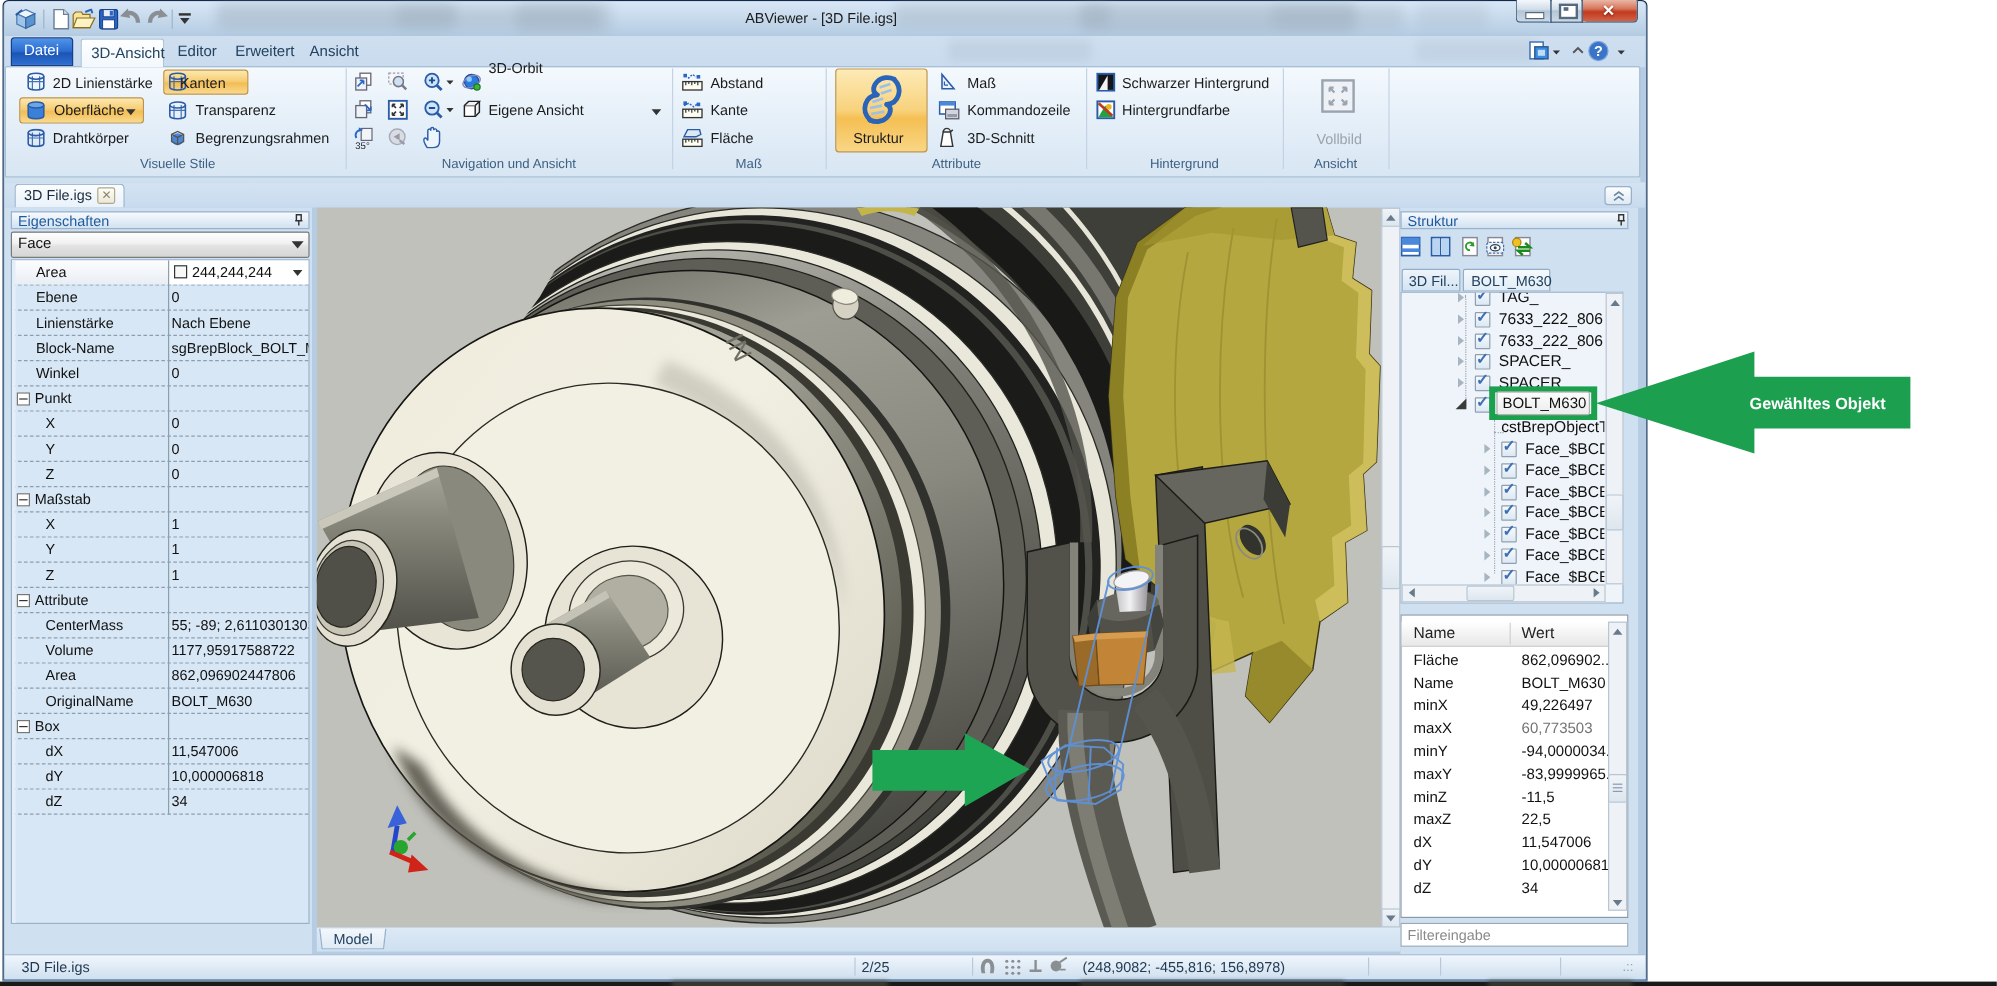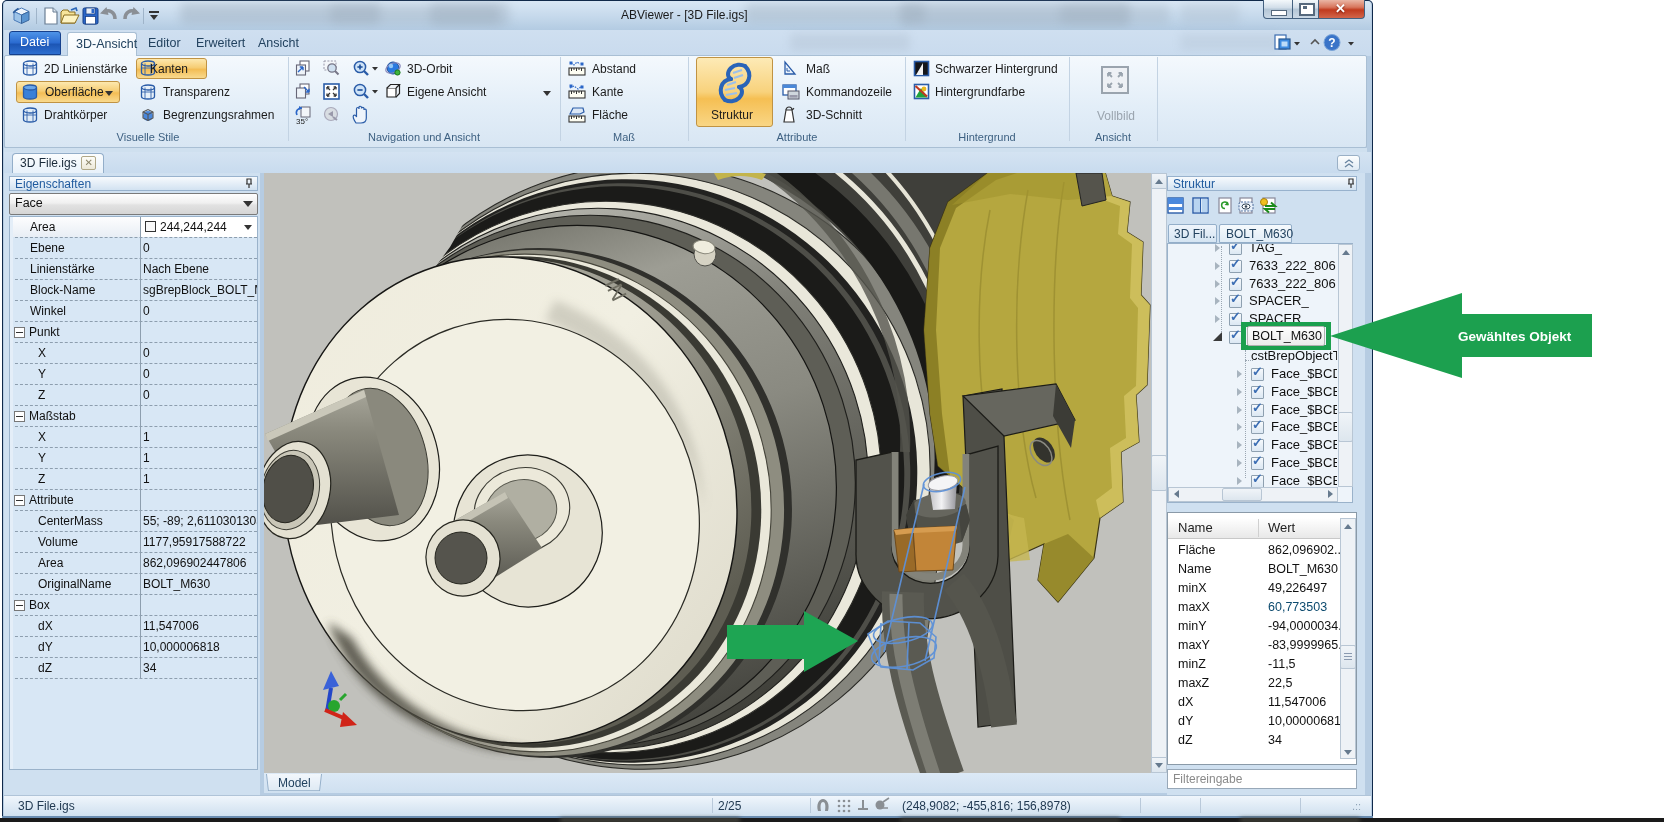--- a/index.html
+++ b/index.html
@@ -157,21 +157,21 @@
 <path d="M12 11 16 15" stroke="#2a5ca8" stroke-width="2.4"></path>
 <path d="M5.4 7 10.6 7 M8 4.4 8 9.6" stroke="#1a4c98" stroke-width="1.6"></path>
 <path d="M20 7 26 7 23 10.5Z" fill="#333"></path>
   </svg>
 <svg class="abs" style="left:385px;top:60px" width="17" height="17" viewBox="0 0 17 17">
 <circle cx="8" cy="8" r="6" fill="#2a7ae0" stroke="#1a4c98"></circle>
 <ellipse cx="8" cy="8" rx="7.6" ry="4.6" fill="none" stroke="#88b" stroke-width="1.2" transform="rotate(-25 8 8)"></ellipse>
 <circle cx="6" cy="6" r="2.2" fill="#9fd0f8" opacity=".9"></circle>
 <circle cx="12.5" cy="12.5" r="2.6" fill="#3db33d" stroke="#1a7a1a"></circle>
   </svg>
-<div class="bt" style="left:407px;top:62px">3D-Orbit</div>
+<div class="bt" style="left:407px;top:50px">3D-Orbit</div>
 <svg class="abs" style="left:295px;top:83px" width="17" height="17" viewBox="0 0 17 17">
 <rect x="5" y="1" width="9" height="10" fill="#fff" stroke="#667" stroke-width="1.1"></rect>
 <rect x="1.5" y="5" width="9" height="10" fill="#eef3f8" stroke="#667" stroke-width="1.1"></rect>
 <path d="M9 4 14 9 M14 9 14 5.8 M14 9 10.8 9" stroke="#2a66c8" stroke-width="1.4" fill="none"></path>
   </svg>
 <svg class="abs" style="left:323px;top:83px" width="17" height="17" viewBox="0 0 17 17">
 <rect x="1" y="1" width="15" height="15" fill="#fff" stroke="#2a5ca8" stroke-width="1.6"></rect>
 <path d="M4 4 7 7 M13 4 10 7 M4 13 7 10 M13 13 10 10" stroke="#333" stroke-width="1.3"></path>
 <path d="M4 4 4 6.4 M4 4 6.4 4 M13 4 10.6 4 M13 4 13 6.4 M4 13 4 10.6 M4 13 6.4 13 M13 13 13 10.6 M13 13 10.6 13" stroke="#333" stroke-width="1.3"></path>
   </svg>
@@ -608,21 +608,21 @@
 <div class="abs" style="left:1258px;top:519px;width:1px;height:18px;background:#d0d0d0"></div>
 <div class="txt" style="left:1178px;top:520px;font-size:13px;color:#222">Name</div>
 <div class="txt" style="left:1268px;top:520px;font-size:13px;color:#222">Wert</div>
 <div class="txt" style="left:1178px;top:543px;font-size:12.5px;color:#111">Fläche</div>
 <div class="txt" style="left:1268px;top:543px;font-size:12.5px;color:#111">862,096902...</div>
 <div class="txt" style="left:1178px;top:562px;font-size:12.5px;color:#111">Name</div>
 <div class="txt" style="left:1268px;top:562px;font-size:12.5px;color:#111">BOLT_M630</div>
 <div class="txt" style="left:1178px;top:581px;font-size:12.5px;color:#111">minX</div>
 <div class="txt" style="left:1268px;top:581px;font-size:12.5px;color:#111">49,226497</div>
 <div class="txt" style="left:1178px;top:600px;font-size:12.5px;color:#111">maxX</div>
-<div class="txt" style="left:1268px;top:600px;font-size:12.5px;color:#0c4a6e">60,773503</div>
+<div class="txt" style="left:1268px;top:600px;font-size:12.5px;color:#737373">60,773503</div>
 <div class="txt" style="left:1178px;top:619px;font-size:12.5px;color:#111">minY</div>
 <div class="txt" style="left:1268px;top:619px;font-size:12.5px;color:#111">-94,0000034...</div>
 <div class="txt" style="left:1178px;top:638px;font-size:12.5px;color:#111">maxY</div>
 <div class="txt" style="left:1268px;top:638px;font-size:12.5px;color:#111">-83,9999965...</div>
 <div class="txt" style="left:1178px;top:657px;font-size:12.5px;color:#111">minZ</div>
 <div class="txt" style="left:1268px;top:657px;font-size:12.5px;color:#111">-11,5</div>
 <div class="txt" style="left:1178px;top:676px;font-size:12.5px;color:#111">maxZ</div>
 <div class="txt" style="left:1268px;top:676px;font-size:12.5px;color:#111">22,5</div>
 <div class="txt" style="left:1178px;top:695px;font-size:12.5px;color:#111">dX</div>
 <div class="txt" style="left:1268px;top:695px;font-size:12.5px;color:#111">11,547006</div>

